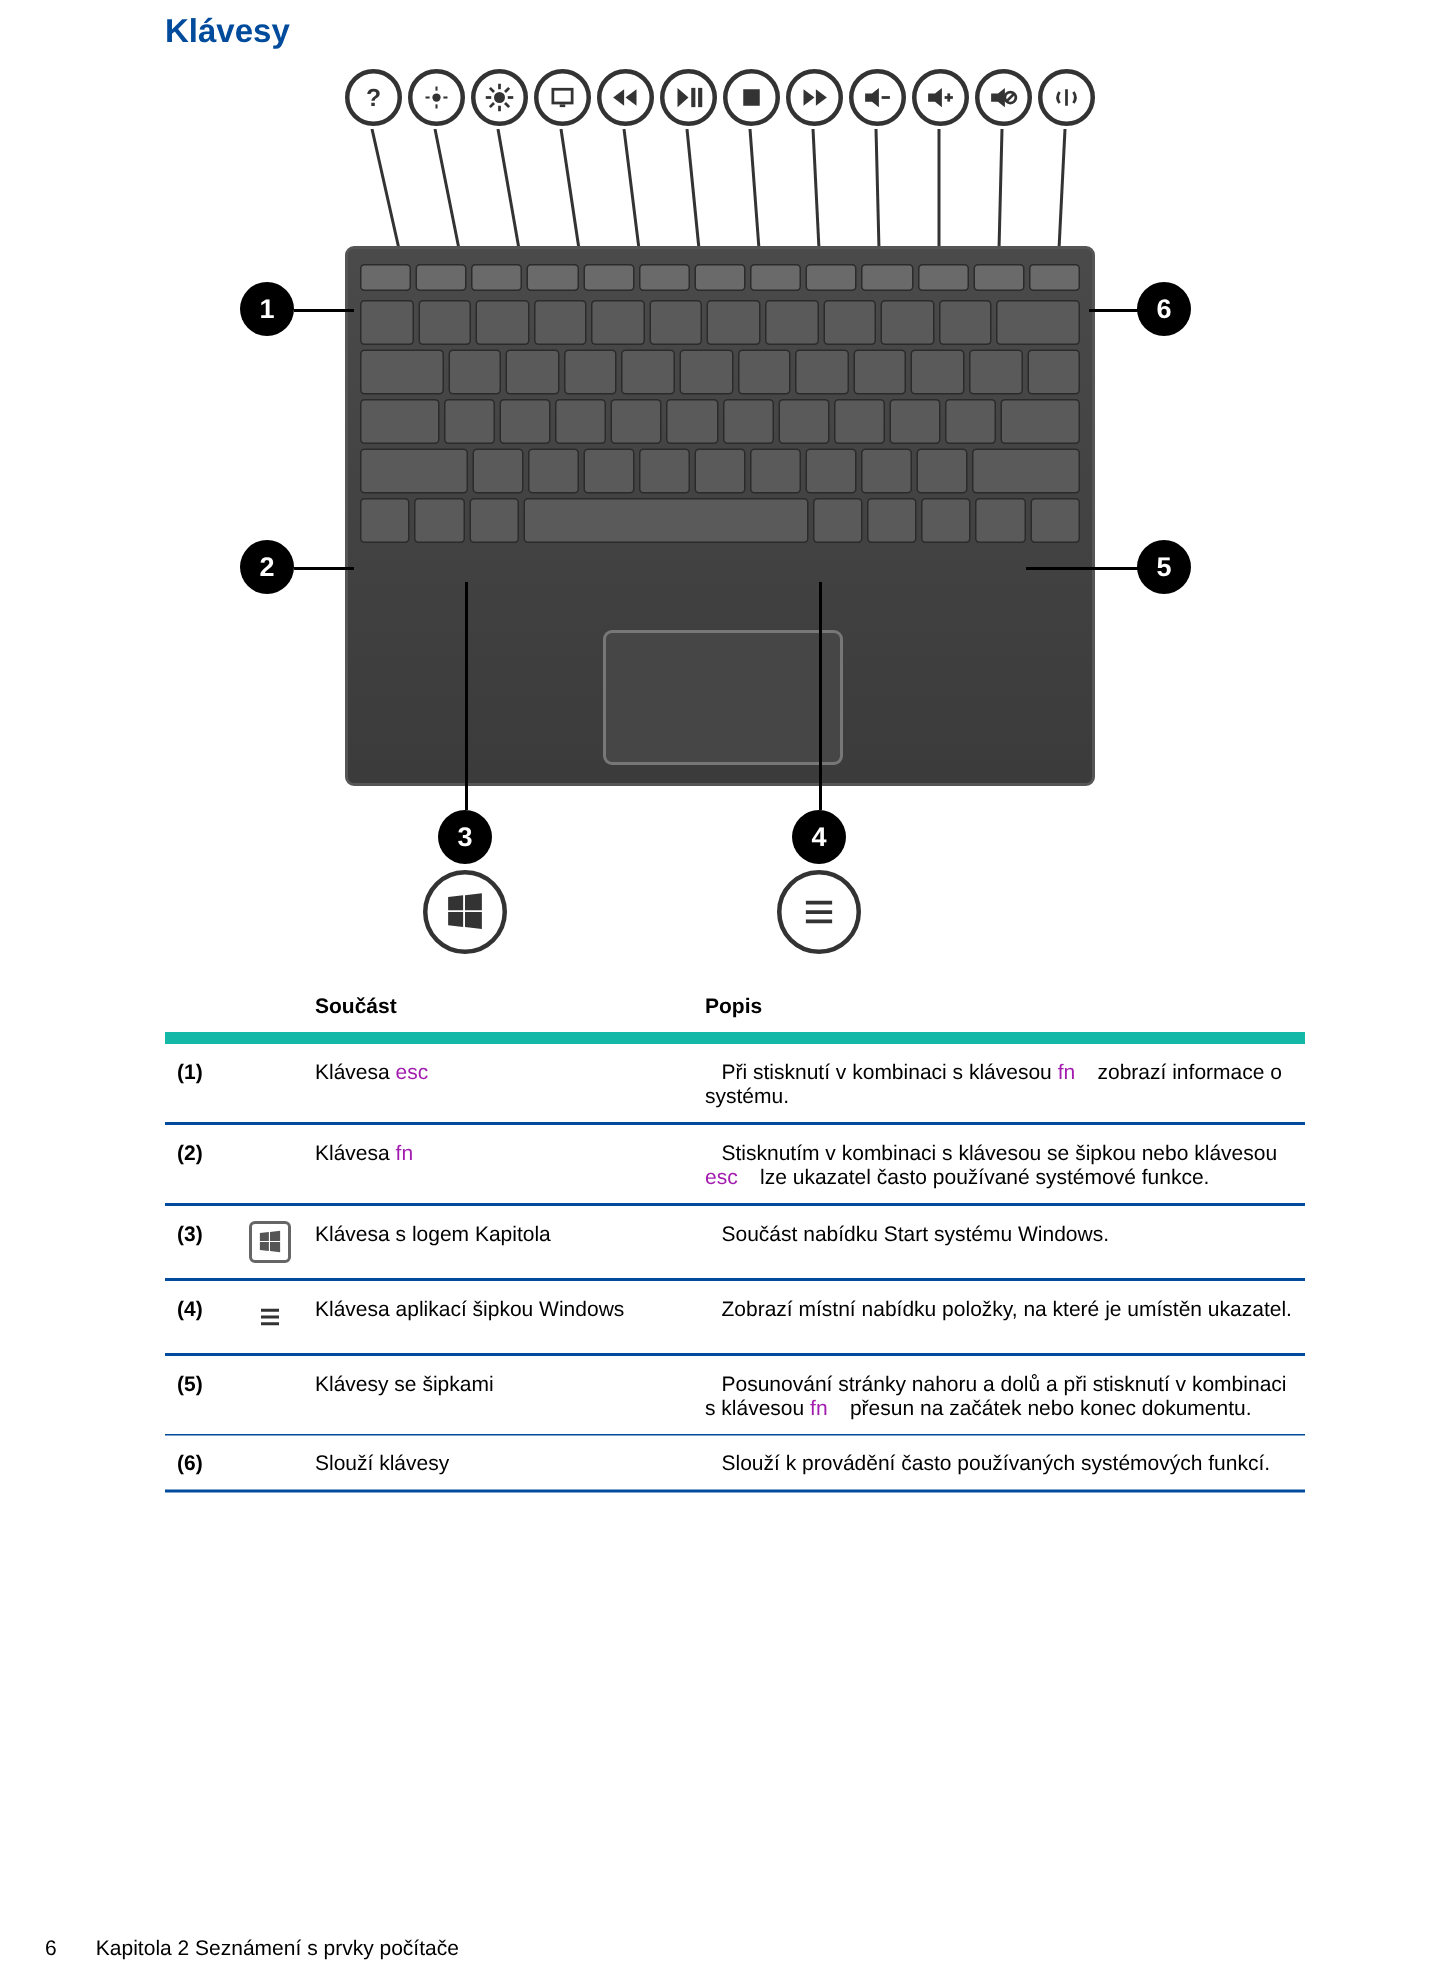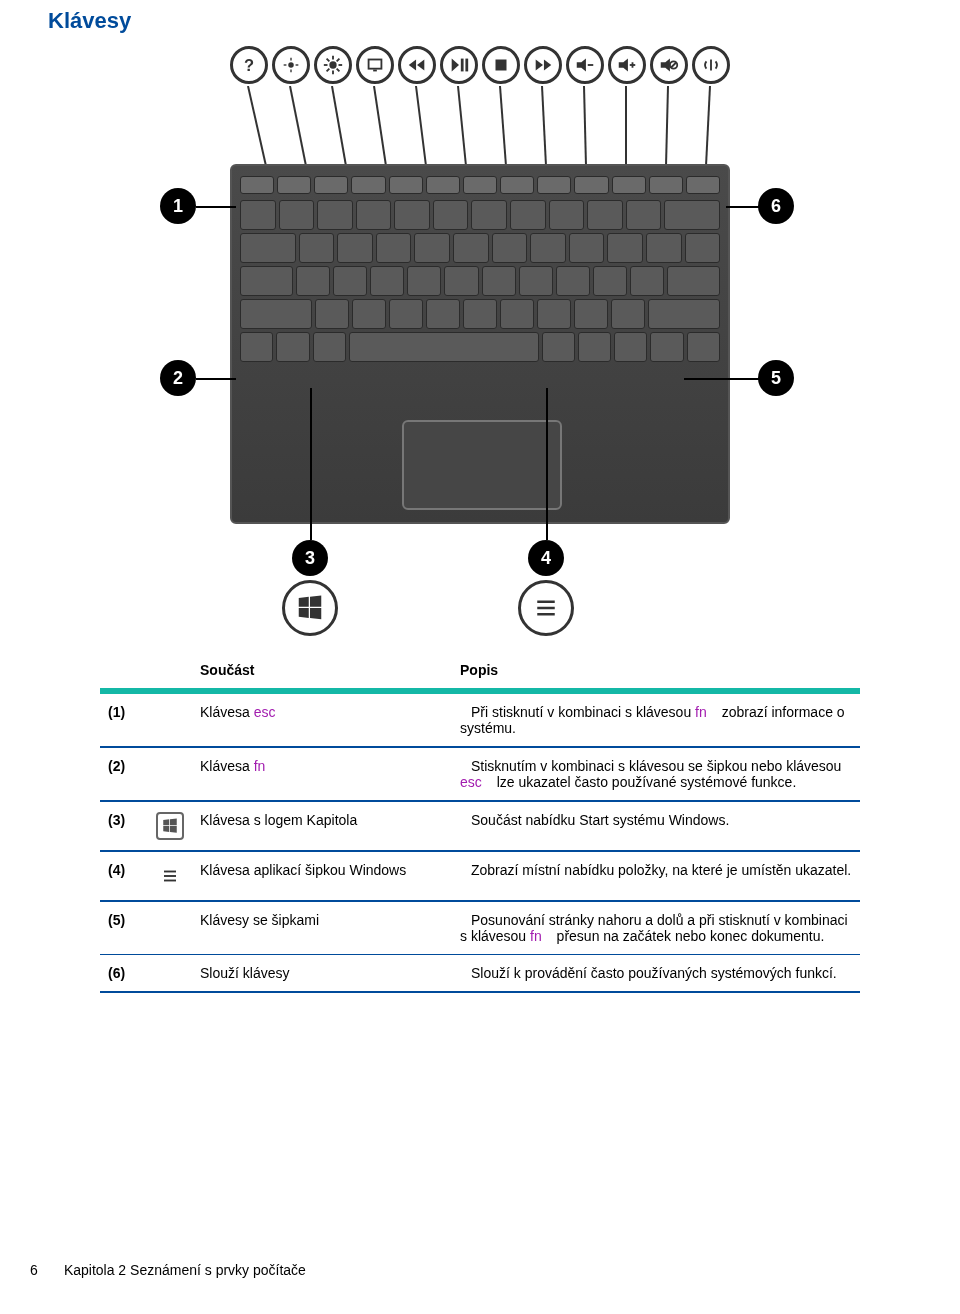--- a/index.html
+++ b/index.html
@@ -7,21 +7,21 @@
     margin: 0;
     padding: 0;
     font-family: Arial, Helvetica, sans-serif;
     background: #fff;
     color: #000;
     width: 960px;
     height: 1314px;
     position: relative;
   }
   .page {
-    padding: 0 48px;
+    padding: 0 110px;
   }
   .section-title {
     color: #004b9b;
     font-size: 22px;
     font-weight: bold;
     margin: 8px 0 10px 0;
   }
   .diagram-area {
     width: 740px;
     height: 590px;
@@ -114,41 +114,41 @@
     margin: 0 auto;
     border-collapse: collapse;
     font-size: 14px;
   }
   .tbl td, .tbl th {
     padding: 10px 8px;
     text-align: left;
     vertical-align: top;
   }
   .tbl thead th {
-    border-bottom: 6px solid #14b8a6;
+    border-bottom: 8px solid #14b8a6;
     font-weight: bold;
   }
   .tbl tbody tr { border-bottom: 2px solid #004b9b; }
   .tbl tbody tr.thin { border-bottom: 1px solid #004b9b; }
   .col-num { width: 48px; font-weight: bold; }
   .col-icon { width: 44px; }
   .col-name { width: 260px; }
   .name-pre { display:inline; }
   .name-em { color: #a21caf; }
   .desc-pre, .desc-mid, .desc-post { display:inline;margin-left:11px; }
   .tbl .cell-icon {
     width: 28px; height: 28px;
     border: 2px solid #666;
     border-radius: 4px;
     display:flex; align-items:center; justify-content:center;
   }
   .tbl .cell-icon svg { width: 18px; height: 18px; }
   .footer {
     position: absolute;
-    bottom: 36px;
+    bottom: 8px;
     left: 30px;
     font-size: 14px;
   }
   .footer .pg { display:inline-block; width: 30px; }
 </style>
 </head>
 <body>
 
 <div class="page">
   <div class="section-title">Klávesy</div>

